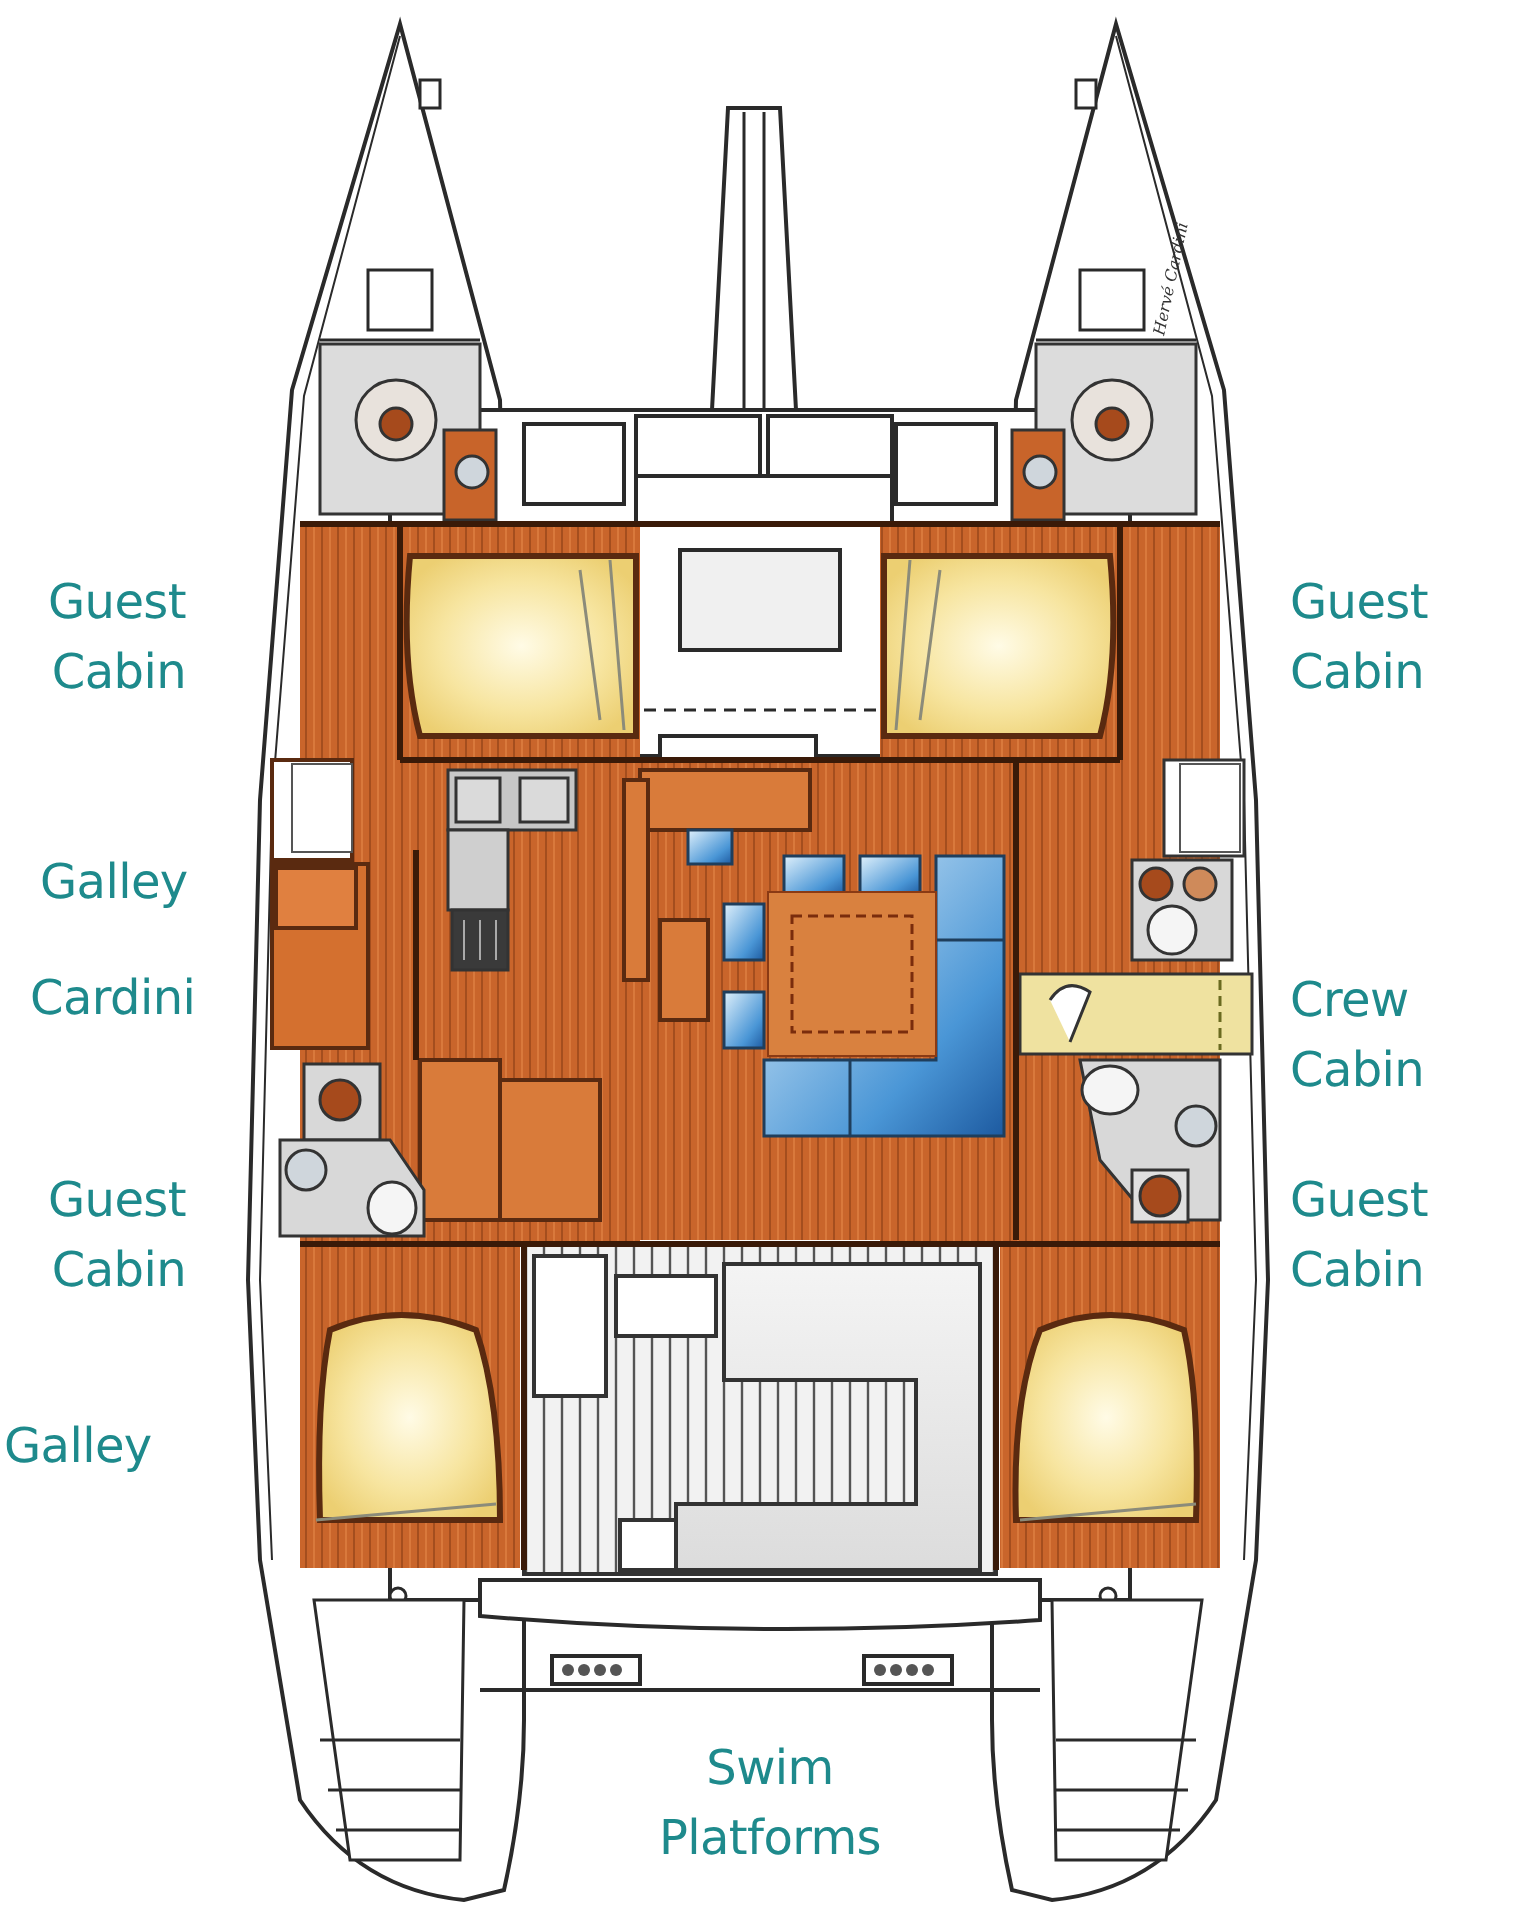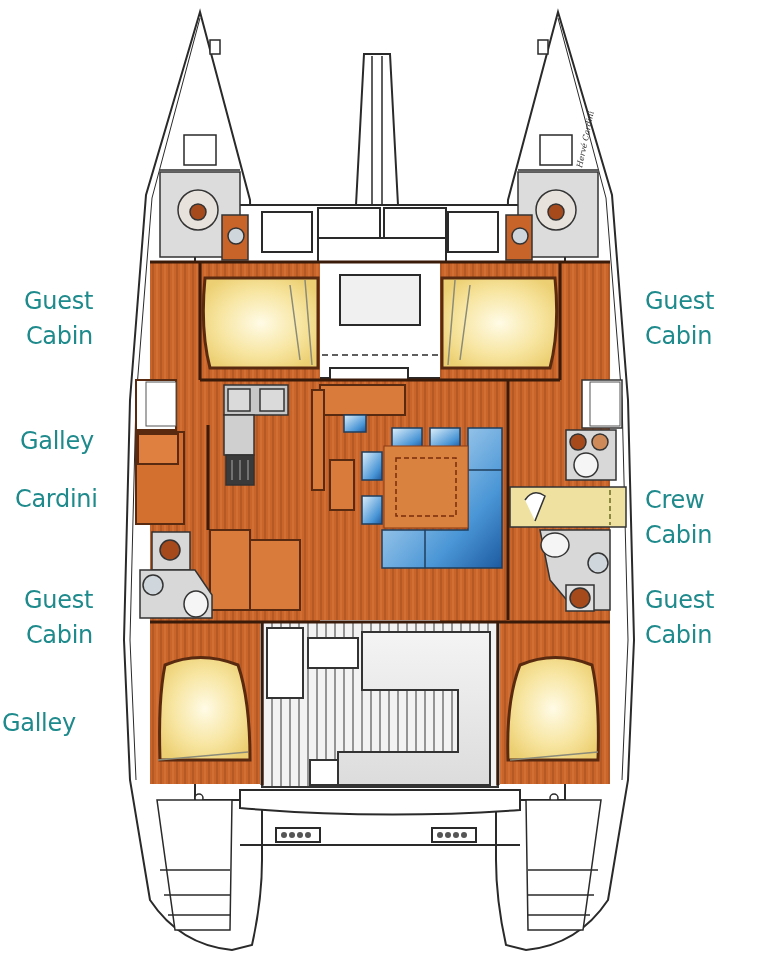--- a/index.html
+++ b/index.html
@@ -282,13 +282,15 @@
 <div class="label right" style="left:645px; top:447px;margin-top:36px;">
   <span>Crew</span>
   <span>Cabin</span>
 </div>
 <div class="label right" style="left:645px; top:583px;">
   <span>Guest</span>
   <span>Cabin</span>
 </div>
 
 <div class="label center" style="left:310px; top:867px; width:150px;">
+  <span>Swim</span>
+  <span>Platforms</span>
 </div>
 
 </body></html>

